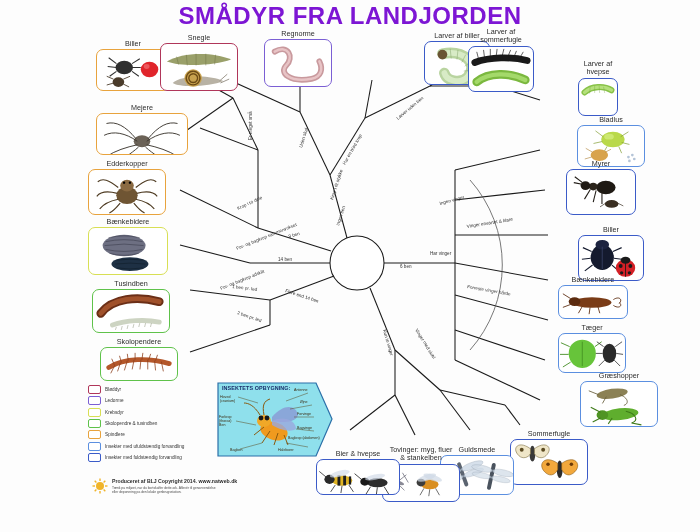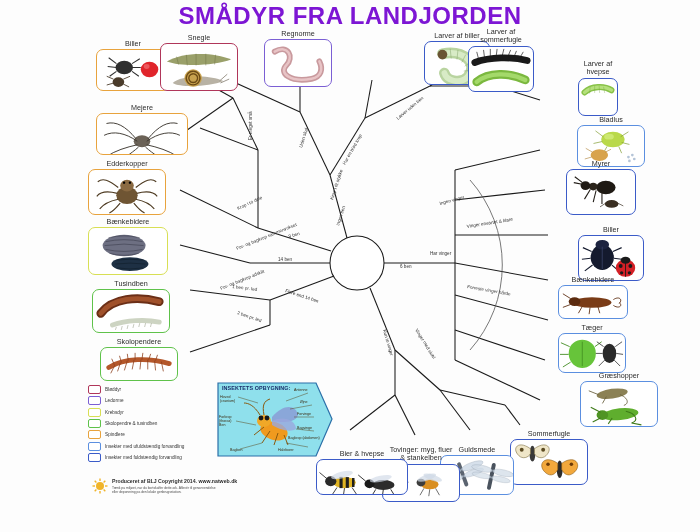--- a/index.html
+++ b/index.html
@@ -673,21 +673,21 @@
           <g stroke="#2e2e2e" stroke-width="0.7" fill="none">
             <path d="M-6 4 L-10 11"></path>
               <path d="M0 5 L-1 12"></path>
               <path d="M6 4 L10 11"></path>
           </g>
         </g>
       </svg>
     </div>
   </div>
 
-  <div class="taxon" style="left:316px; top:450px; width:92px;">
+  <div class="taxon" style="left:316px; top:450px; width:84px;">
     <div class="tlabel">Bier &amp; hvepse</div>
     <div class="tbox" style="height:36px; border-color:#3b5bc8;">
       <svg class="art" viewBox="0 0 72 36">
         <g transform="translate(20,18)">
           <ellipse cx="2" cy="0" rx="9" ry="4.5" fill="#e0b423"></ellipse>
           <g fill="#1f1f1f">
               <rect x="-2" y="-4.5" width="2.5" height="9"></rect>
               <rect x="3" y="-4.3" width="2.5" height="8.6"></rect>
               <rect x="8" y="-3.6" width="2" height="7.2"></rect>
             </g>

